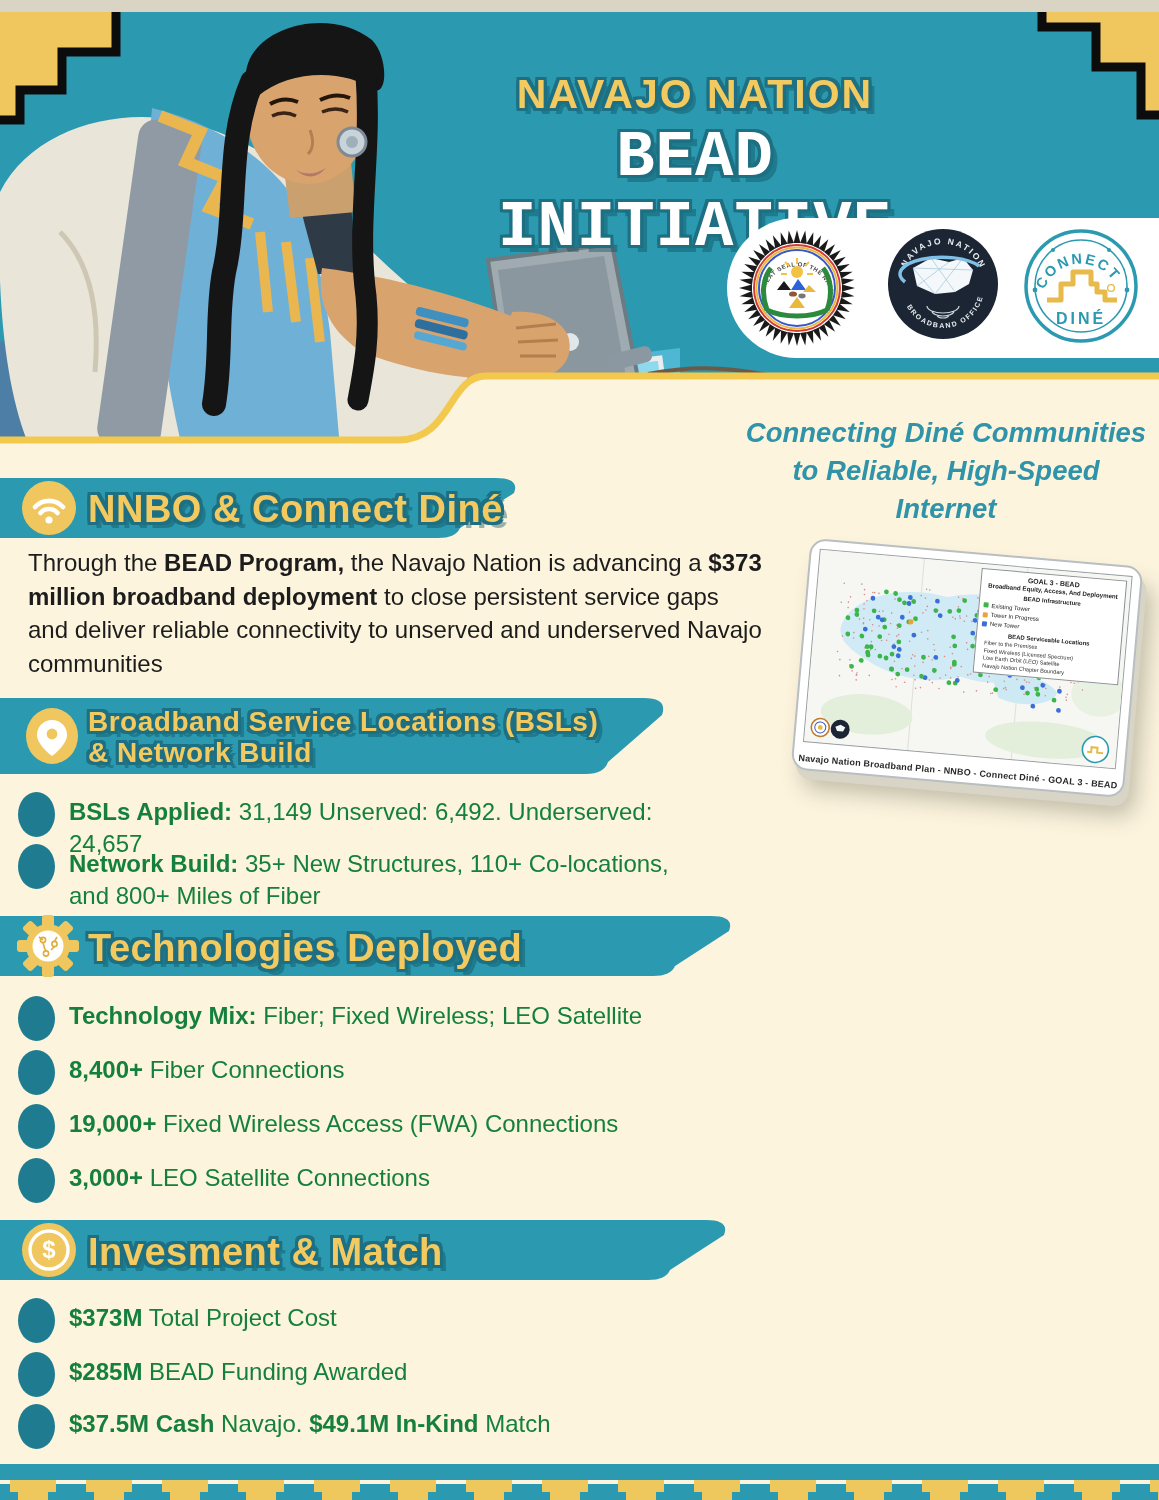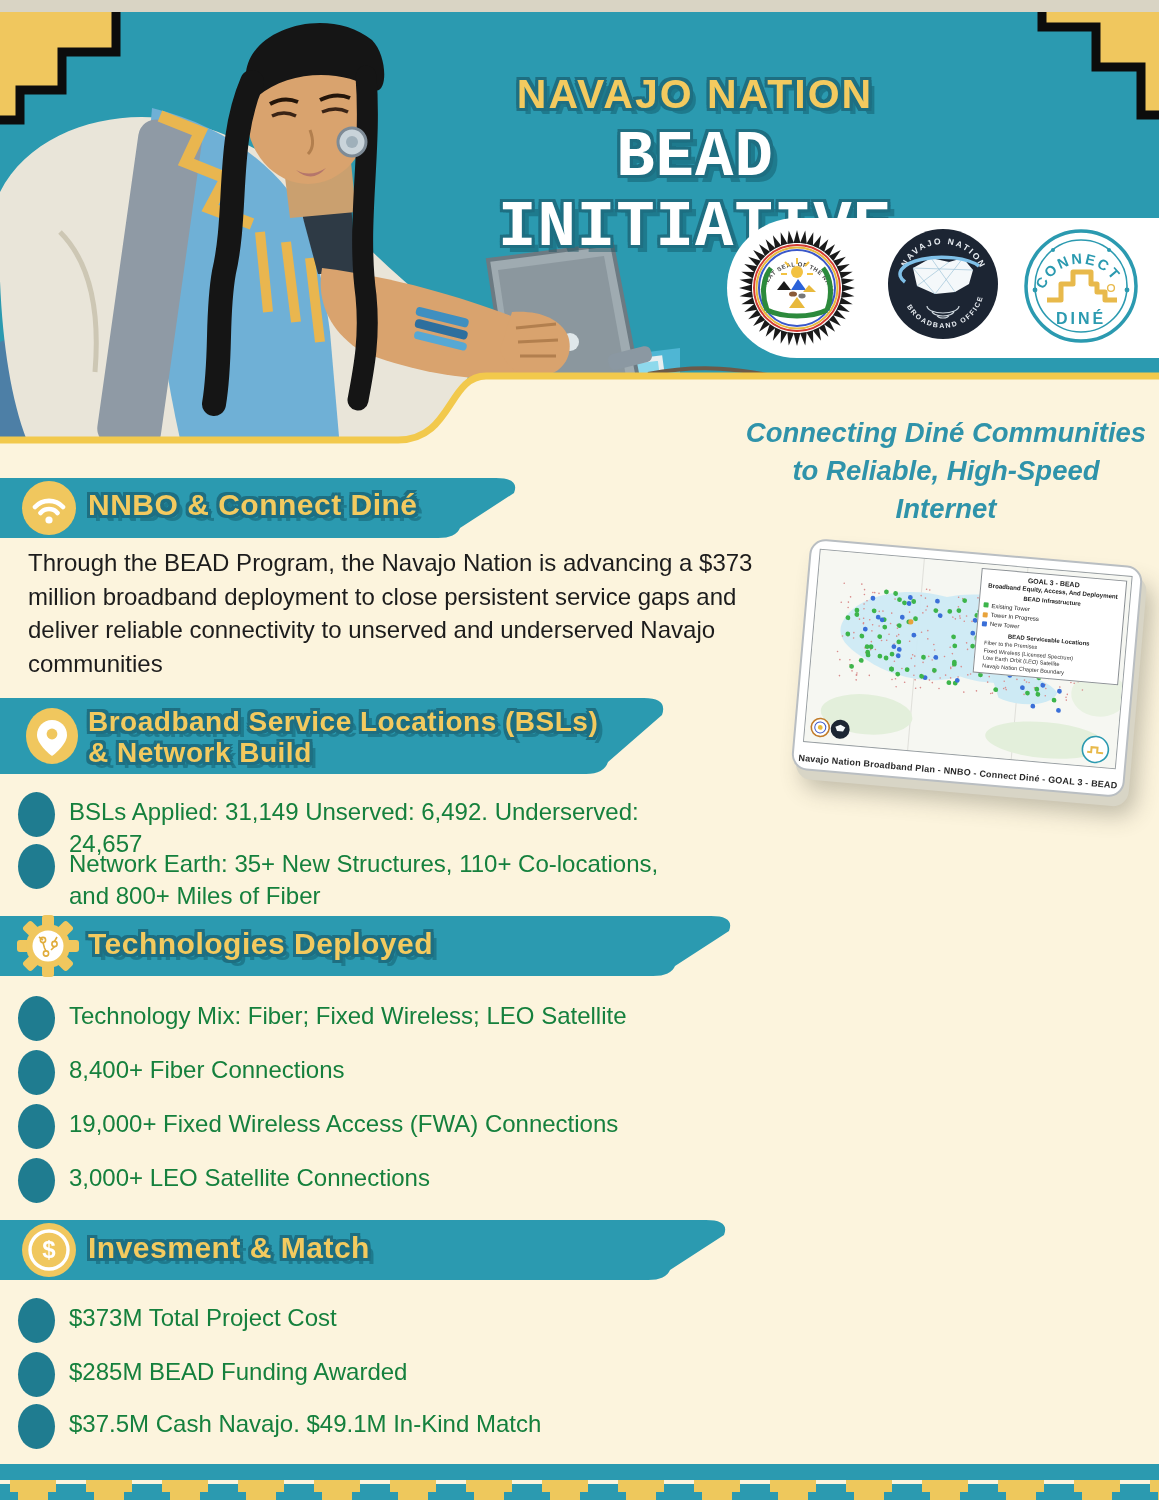--- a/index.html
+++ b/index.html
@@ -31,25 +31,25 @@
   .logo-card svg{position:absolute;top:10px;}
 
   
   .tagline{left:742px;top:402px;width:408px;text-align:center;
            font-size:27.5px;font-weight:700;font-style:italic;color:#2f93aa;line-height:1.38;}
 
   
   .banner{position:absolute;left:0;}
   .banner>svg.bg{position:absolute;left:0;top:0;}
   .banner .icon-wrap{position:absolute;}
-  .banner .btitle{position:absolute;margin:0;font-size:30px;letter-spacing:.5px;line-height:1.12;}
+  .banner .btitle{position:absolute;margin:0;font-size:38px;letter-spacing:.5px;line-height:1.12;}
 
   
   .para{left:28px;top:534px;width:736px;margin:0;font-size:24px;line-height:1.4;color:#1c1c1c;}
-  .b{font-weight:400;}
+  .b{font-weight:700;}
   .bullet{position:absolute;left:18px;display:flex;align-items:flex-start;gap:14px;}
   .dot{width:37px;height:45px;border-radius:50%;background:#1f7c90;flex:0 0 auto;margin-top:-4px;}
   .btext{margin:0;font-size:24px;color:#15803d;line-height:1.32;max-width:648px;}
 
   
   .map-card{left:800px;top:540px;width:330px;height:228px;background:#ffffff;
             border:2px solid #b9bec2;border-radius:16px;
             transform:rotate(5deg);transform-origin:50% 50%;
             box-shadow:5px 9px 0 #d8d5c6,12px 18px 22px rgba(60,60,50,.30);}
   .map-surface{position:absolute;left:8px;top:8px;right:8px;bottom:26px;
@@ -309,21 +309,21 @@
       <span style="display:block">&amp; Network Build</span>
     </h2>
   </div>
 
   <div class="bullet" style="top:784px">
     <span class="dot"></span>
     <p class="btext"><span class="b">BSLs Applied:</span><span> 31,149 Unserved: 6,492. Underserved: 24,657</span></p>
   </div>
   <div class="bullet" style="top:836px">
     <span class="dot"></span>
-    <p class="btext" style="max-width:632px"><span class="b">Network Earth:</span><span>  35+ New Structures, 110+ Co-locations, and 800+ Miles of Fiber</span></p>
+    <p class="btext" style="max-width:632px"><span class="b">Network Build:</span><span>  35+ New Structures, 110+ Co-locations, and 800+ Miles of Fiber</span></p>
   </div>
 
   <div class="banner" style="top:904px;width:737px;height:60px">
     <svg class="bg" width="737" height="60" viewBox="0 0 737 60">
         <path d="M0,0 H711 Q735,0 729,15 L675,50 Q671,60 653,60 H0 Z" fill="#2b9ab0"></path>
       </svg>
     <span class="icon-wrap" style="left:14px;top:-4px">
       <svg width="68" height="68" viewBox="-34 -34 68 68">
         <g id="gear-teeth" fill="#f0c75e">
             <rect x="-6" y="-31" width="12" height="14" rx="3" transform="rotate(0)"></rect>

